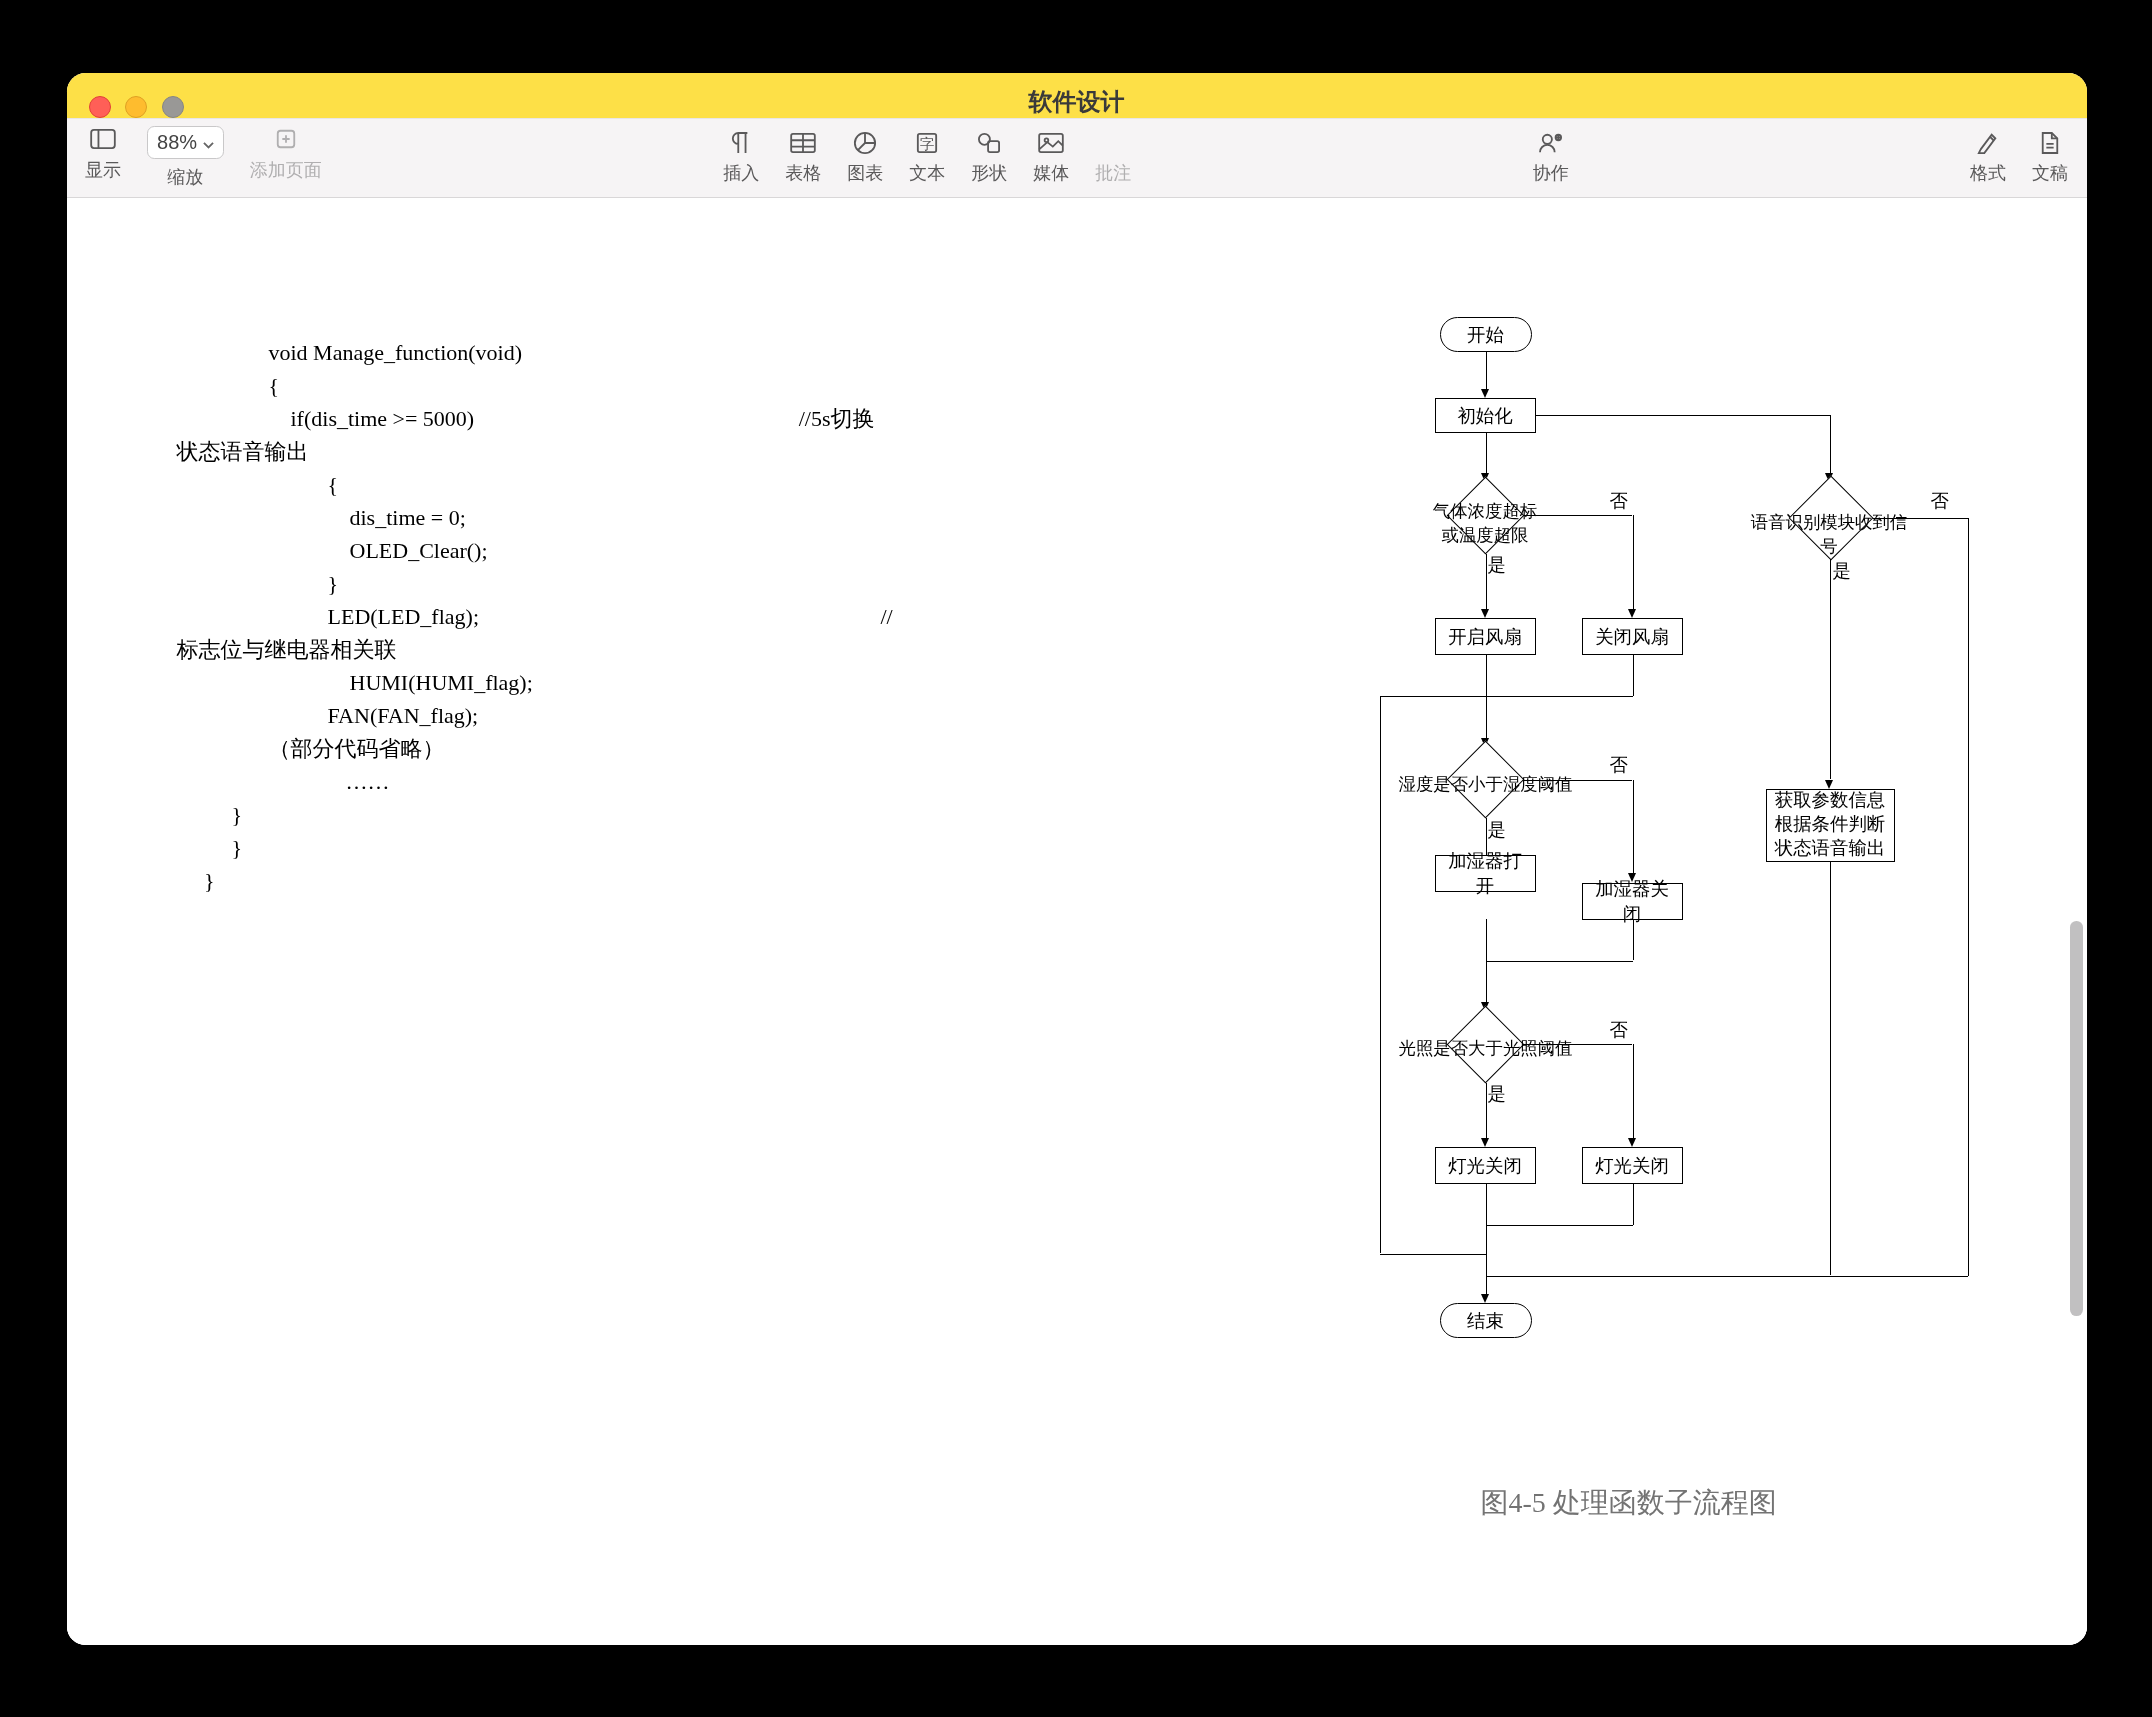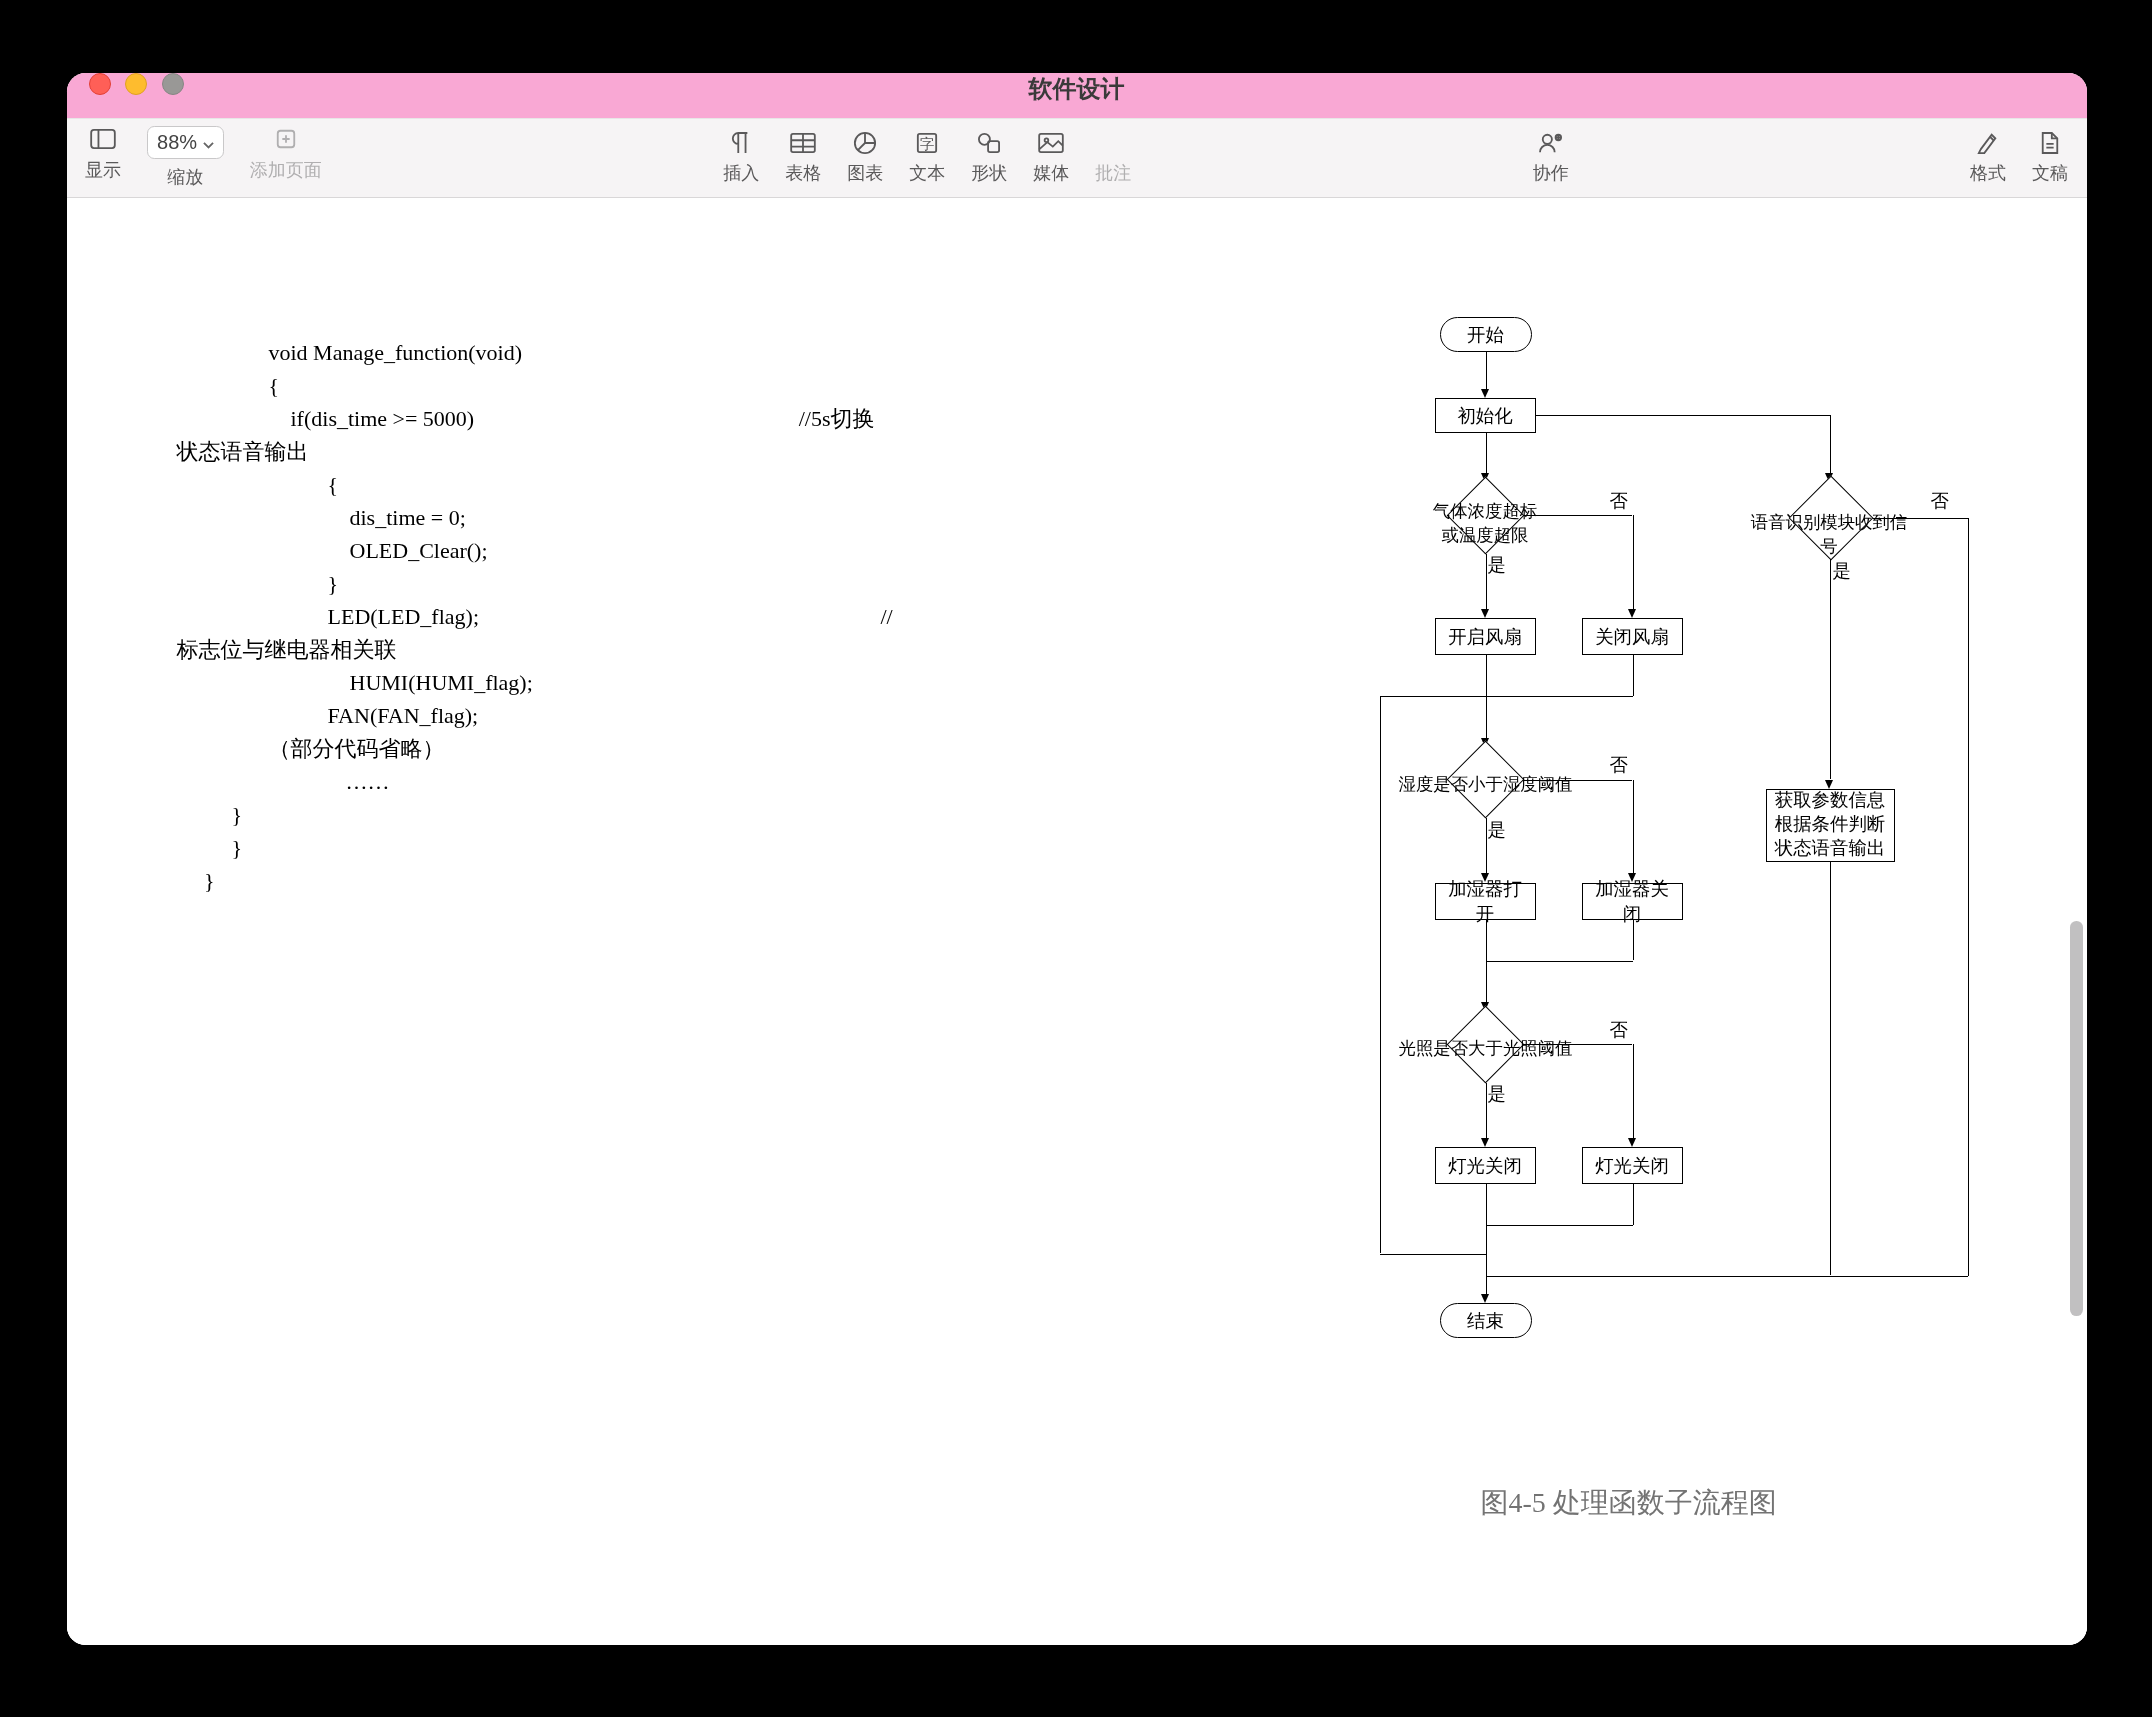--- a/index.html
+++ b/index.html
@@ -18,23 +18,23 @@
       background: #fcfcfc;
       border-radius: 18.4px;
       box-shadow: 0 27.5px 73px rgba(0,0,0,0.5);
       display: flex;
       flex-direction: column;
       overflow: hidden;
       position: relative;
     }
     .titlebar {
       height: 46px;
-      background: #f9a8d4;
-      display: flex;
-      align-items: flex-start;
+      background: #fde047;
+      display: flex;
+      align-items: flex-end;
       justify-content: center;
       position: relative;
       border-bottom: 0.9px solid #e8e6e7;
     }
     .traffic-lights {
       position: absolute;
       left: 22px;
       display: flex;
       gap: 14.7px;
     }
@@ -403,21 +403,21 @@
         <div class="box diamond" style="left:133px;top:435px;width:55px;height:55px"></div>
         <div class="diamond-text" style="left:69px;top:455px;width:184px">湿度是否小于湿度阈值</div>
         <div class="label" style="left:163px;top:500px">是</div>
         <div class="label" style="left:285px;top:435px">否</div>
         <div class="line-v" style="left:161px;top:501px;height:55px"></div>
         <div class="arrow-head arrow-down" style="left:156px;top:556px"></div>
         <div class="line-h" style="left:199px;top:463px;width:108px"></div>
         <div class="line-v" style="left:308px;top:463px;height:94px"></div>
         <div class="arrow-head arrow-down" style="left:303px;top:556px"></div>
 
-        <div class="box" style="left:110px;top:566px;width:101px;height:37px">加湿器打开</div>
+        <div class="box" style="left:110px;top:538px;width:101px;height:37px">加湿器打开</div>
         <div class="box" style="left:257px;top:566px;width:101px;height:37px">加湿器关闭</div>
         <div class="line-v" style="left:161px;top:602px;height:83px"></div>
         <div class="line-v" style="left:308px;top:602px;height:41px"></div>
         <div class="line-h" style="left:161px;top:644px;width:147px"></div>
         <div class="arrow-head arrow-down" style="left:156px;top:685px"></div>
 
         <div class="box diamond" style="left:133px;top:700px;width:55px;height:55px"></div>
         <div class="diamond-text" style="left:69px;top:719px;width:184px">光照是否大于光照阈值</div>
         <div class="label" style="left:163px;top:764px">是</div>
         <div class="label" style="left:285px;top:700px">否</div>

